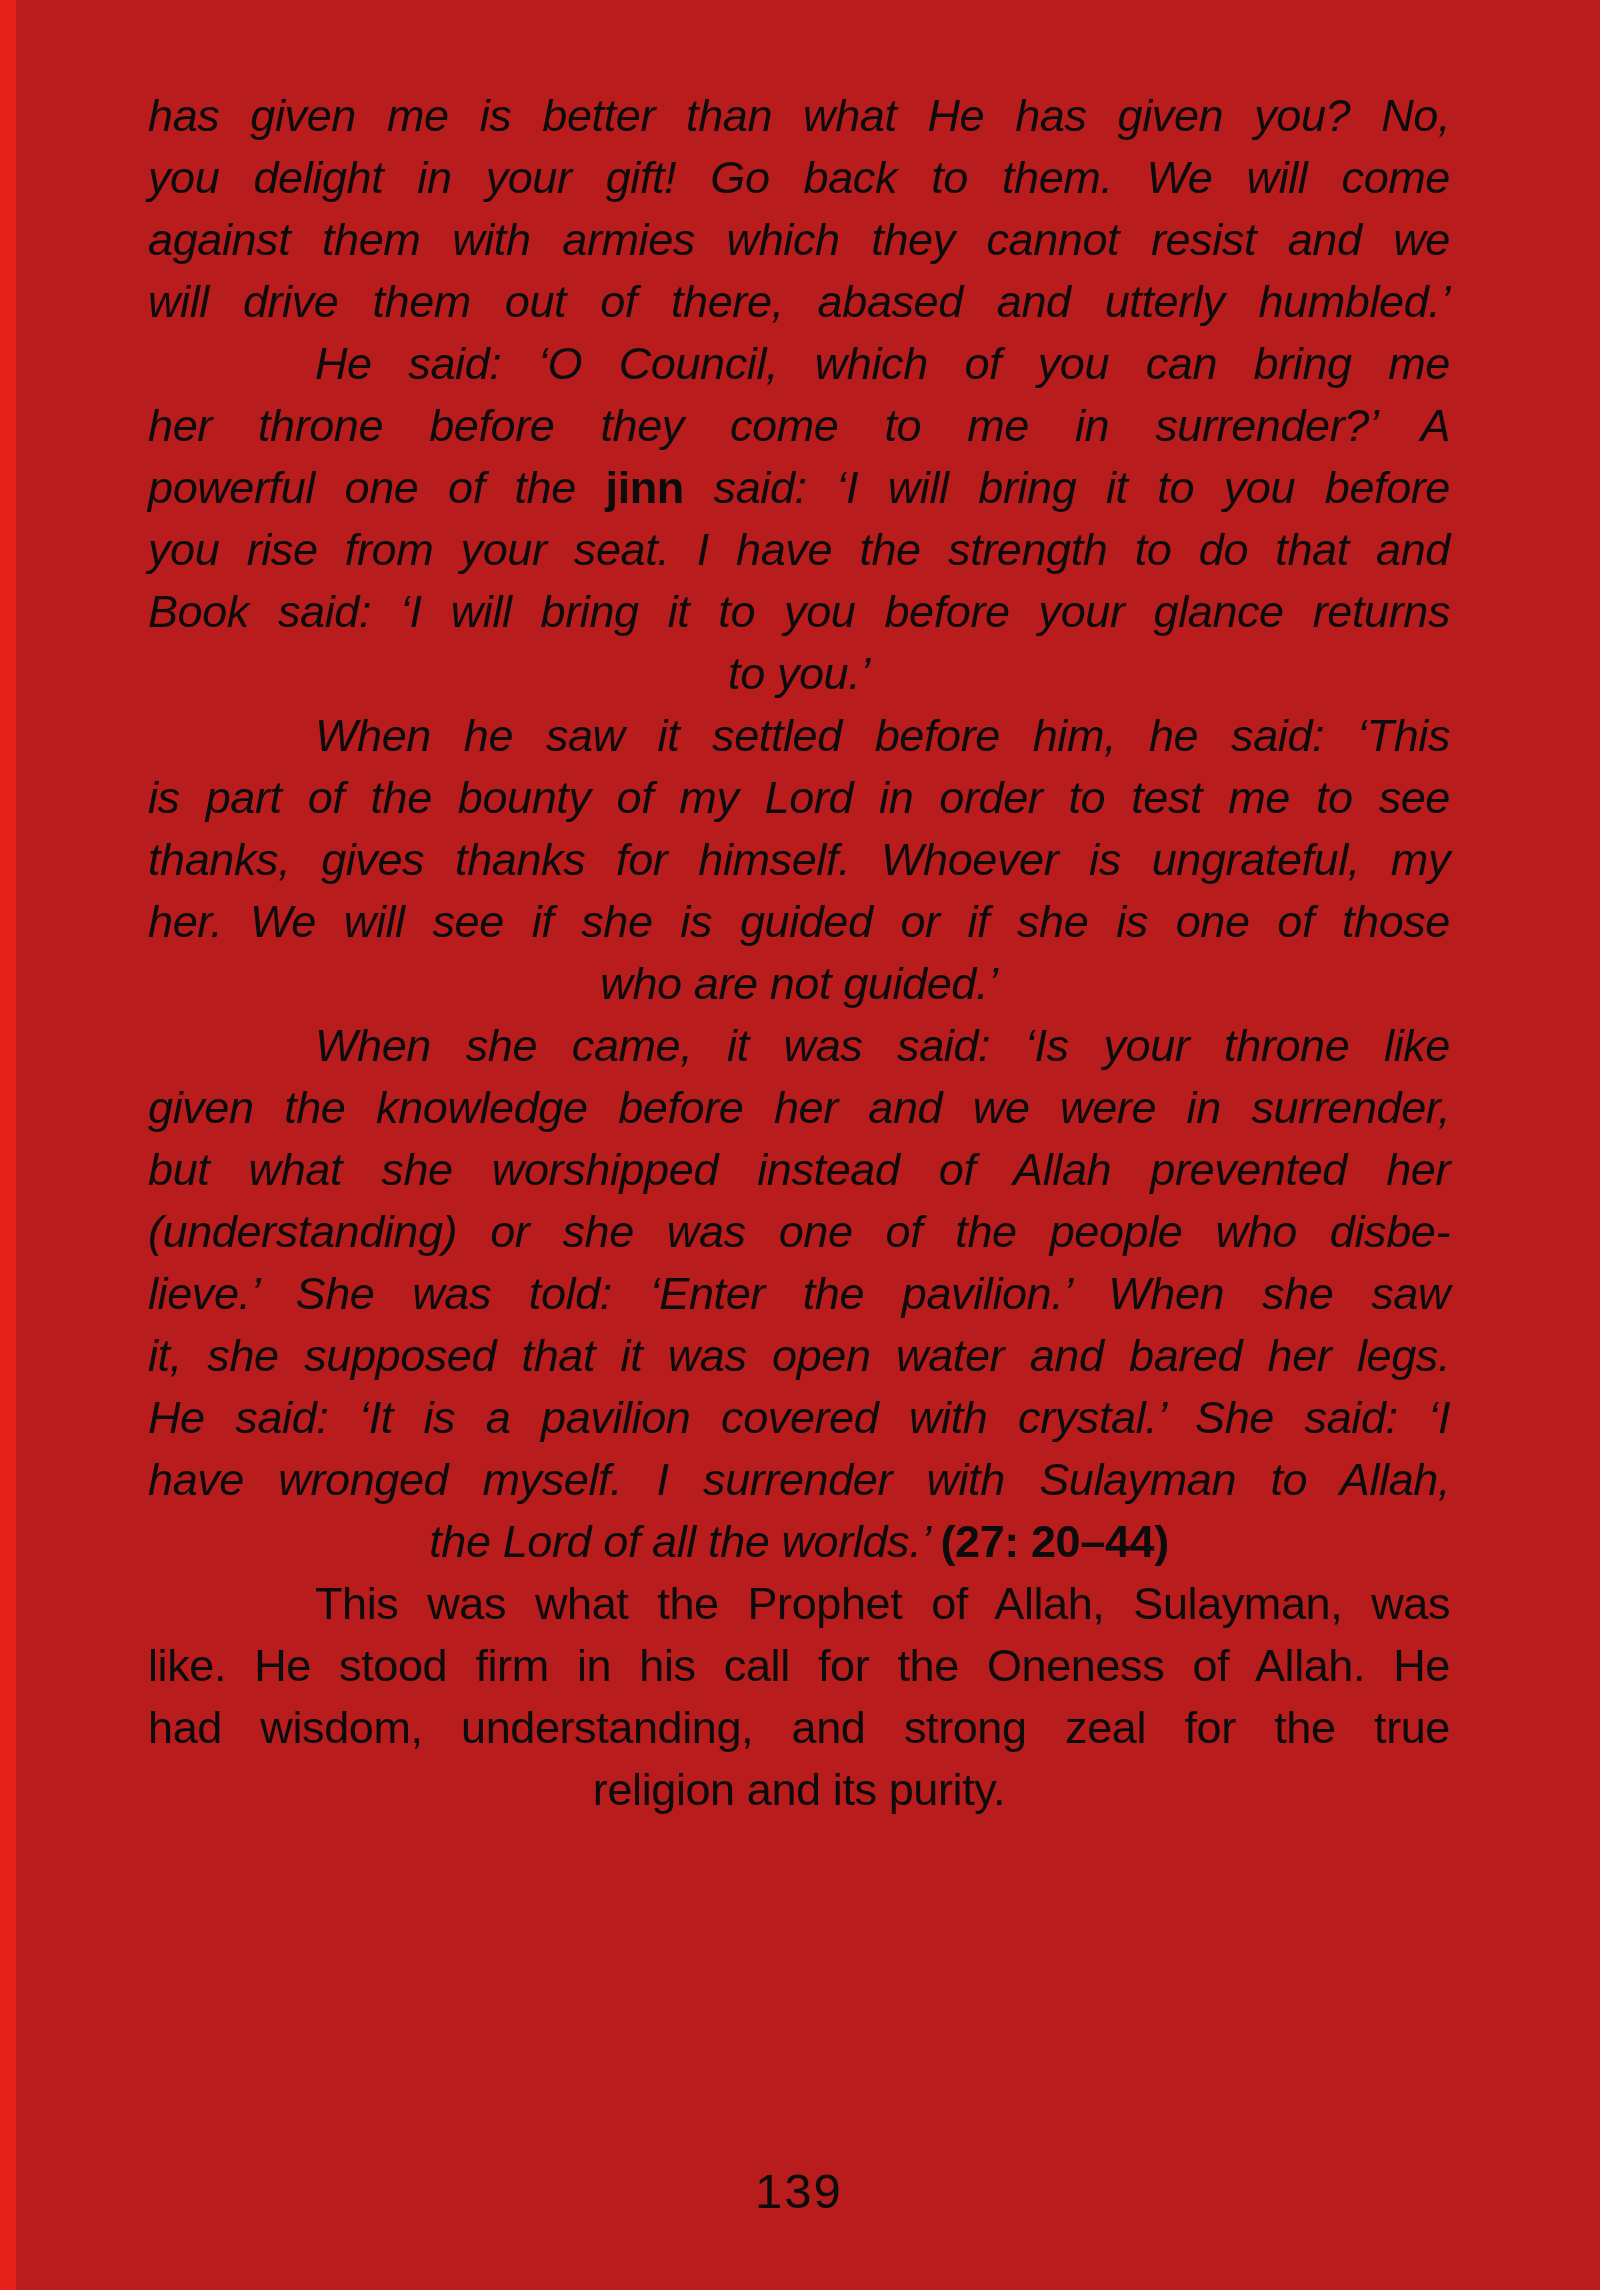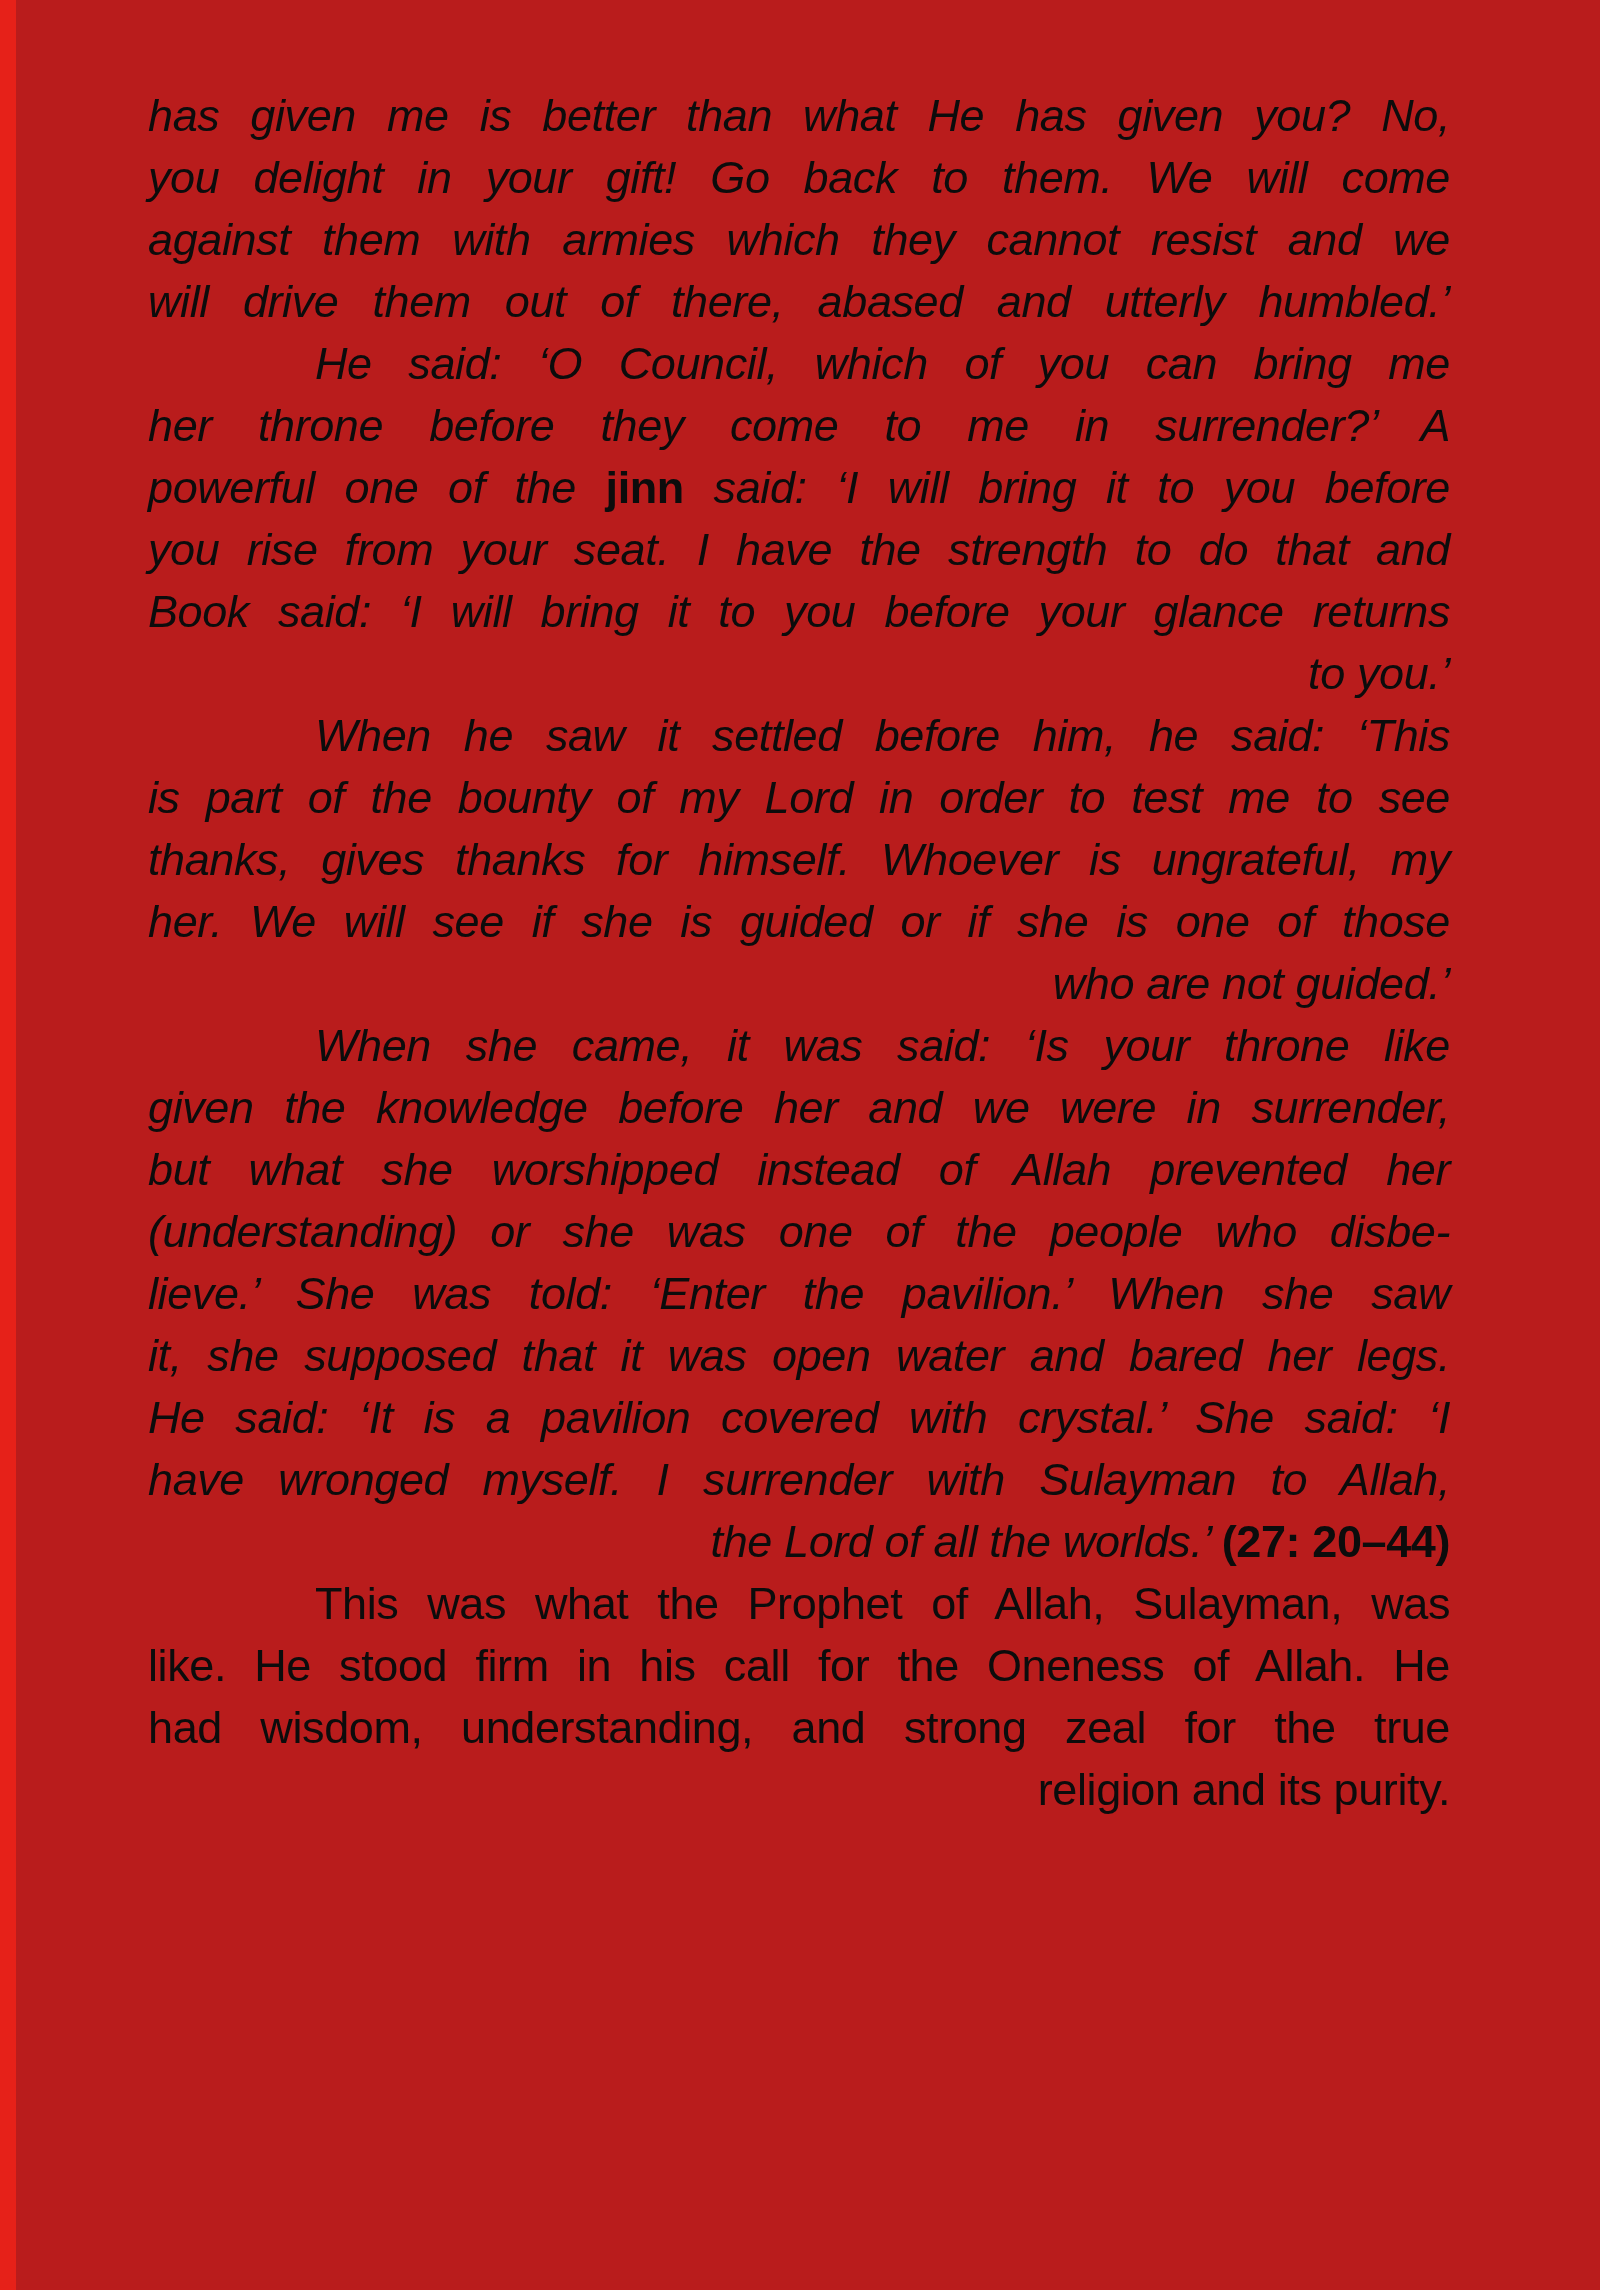--- a/index.html
+++ b/index.html
@@ -30,21 +30,21 @@
     color: #0c0c0c;
     font-size: 45px;
     letter-spacing: -0.4px;
   }
   .para { margin: 0; }
   .para.italic { font-style: italic; }
   .para.roman  { font-style: normal; }
   .line {
     line-height: 62px;
     height: 62px;
-    text-align: right;
+    text-align: center;
   }
   .line.j {
     text-align: justify;
     text-align-last: justify;
   }
   .line.ind { text-indent: 167px; }
   .seg-r { font-style: normal; font-weight: bold; }
   .page-number {
     position: absolute;
     left: 148px;
@@ -95,14 +95,15 @@
         <div class="line j">have wronged myself. I surrender with Sulayman to Allah,</div>
         <div class="line"><span>the Lord of all the worlds.’ </span><span class="seg-r">(27: 20–44)</span></div>
       </div>
       <div class="para roman">
         <div class="line j ind">This was what the Prophet of Allah, Sulayman, was</div>
         <div class="line j">like. He stood firm in his call for the Oneness of Allah. He</div>
         <div class="line j">had wisdom, understanding, and strong zeal for the true</div>
         <div class="line">religion and its purity.</div>
       </div>
     </div>
+  <div class="page-number" style="color: rgb(12, 12, 12);">139</div>
 </div>
 
 
 </body></html>

